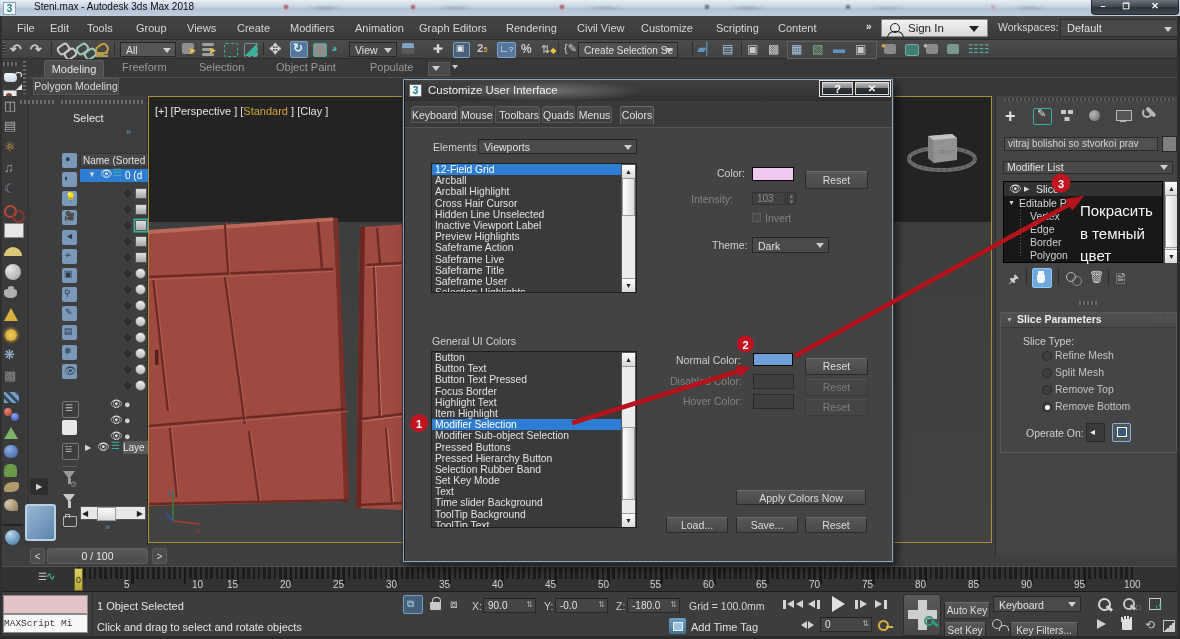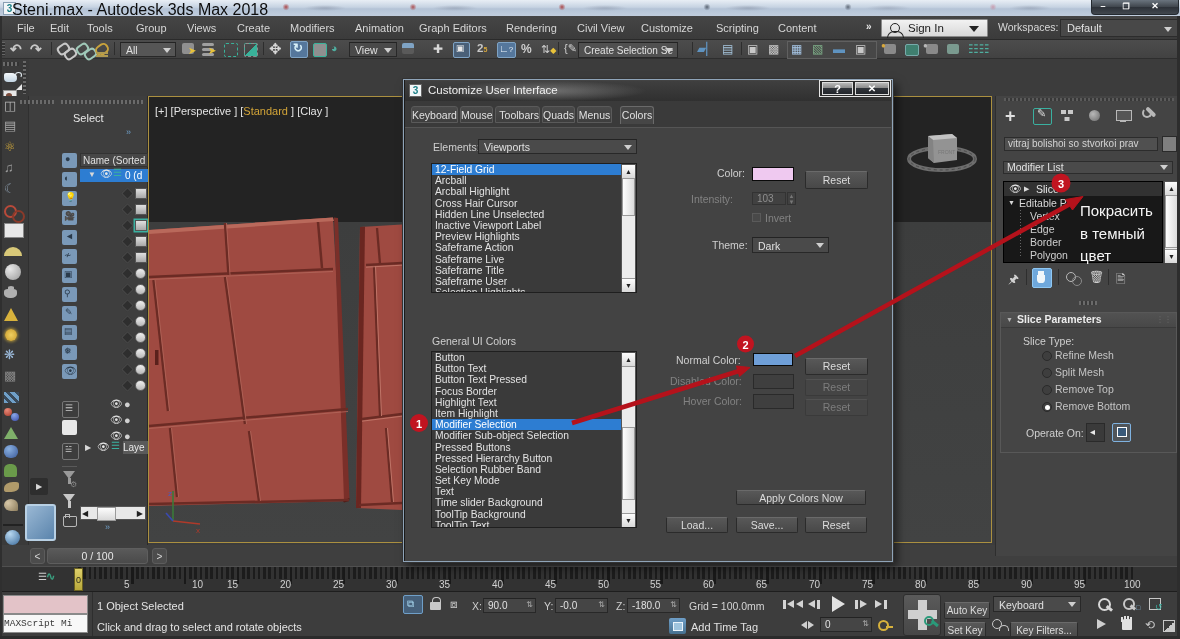--- a/index.html
+++ b/index.html
@@ -34,21 +34,21 @@
     radial-gradient(ellipse 30px 4px at 455px 6px,rgba(120,130,150,.4),rgba(120,130,150,0) 75%),
     radial-gradient(circle 5px at 562px 5px,rgba(165,45,45,.85),rgba(165,45,45,0) 72%),
     radial-gradient(ellipse 30px 4px at 605px 6px,rgba(120,130,150,.4),rgba(120,130,150,0) 75%),
     radial-gradient(circle 5px at 707px 5px,rgba(60,70,85,.8),rgba(60,70,85,0) 72%),
     radial-gradient(ellipse 30px 4px at 748px 6px,rgba(120,130,150,.45),rgba(120,130,150,0) 75%),
     radial-gradient(circle 5px at 848px 5px,rgba(60,70,85,.75),rgba(60,70,85,0) 72%),
     radial-gradient(ellipse 30px 4px at 888px 6px,rgba(130,140,160,.4),rgba(130,140,160,0) 75%),
     radial-gradient(circle 5px at 993px 5px,rgba(200,120,140,.6),rgba(200,120,140,0) 72%),
     radial-gradient(ellipse 28px 4px at 1030px 6px,rgba(120,130,150,.4),rgba(120,130,150,0) 75%);"></div>
   <div class="abs" style="left:3px;top:1.5px;width:13px;height:13px;background:#f2f6f8;border:1px solid #8aa0b4;box-sizing:border-box;color:#1b7f86;font-weight:bold;font-size:10px;line-height:11px;text-align:center;">3</div>
-  <div class="abs" style="left:12px;top:1px;font-size:16px;color:#0d0d0d;">Steni.max - Autodesk 3ds Max 2018</div>
+  <div class="abs" style="left:34px;top:1px;font-size:10px;color:#0d0d0d;">Steni.max - Autodesk 3ds Max 2018</div>
 
   <div class="abs" style="left:1091px;top:0px;width:86px;height:14px;background:linear-gradient(#6a747e,#3f454c 50%,#2c3138 50%,#41474e);border:1px solid #242a30;border-top:none;border-radius:0 0 4px 4px;"></div>
   <div class="abs" style="left:1097px;top:2px;width:12px;height:9px;color:#fff;font-size:9px;line-height:8px;font-weight:bold;text-align:center;">–</div>
   <div class="abs" style="left:1120px;top:2px;width:12px;height:9px;color:#fff;font-size:8px;line-height:9px;font-weight:bold;text-align:center;">❐</div>
   <div class="abs" style="left:1148px;top:2px;width:14px;height:9px;color:#fff;font-size:9px;line-height:9px;font-weight:bold;text-align:center;">✕</div>
 </div>
 
 <div class="abs" style="left:0;top:16px;width:1180px;height:24px;background:linear-gradient(#454545,#3b3b3b);border-bottom:1px solid #2a2a2a;box-sizing:border-box;">
   <div class="abs" style="left:0;top:0;width:862px;height:24px;font-size:11px;color:#d6d6d6;line-height:24px;white-space:nowrap;">
     <span class="abs" style="left:17px;">File</span>
@@ -142,20 +142,33 @@
         <span style="position:absolute;left:-3px;top:-3px;color:#d8a83c;font-size:8px;">●</span>
       </div>
   <div class="ico" style="left:905px;top:4px;width:12px;height:10px;background:#3f7f6f;border:1px solid #7aa;"></div>
   <div class="ico" style="left:926px;top:4px;width:12px;height:10px;background:#8a8a8a;">
         <span style="position:absolute;left:-3px;top:-3px;color:#b8b8b8;font-size:8px;">●</span>
       </div>
   <div class="ico" style="left:947px;top:4px;width:12px;height:10px;background:#7a9a8f;"></div>
   <div class="abs" style="left:968px;top:2px;color:#4fae9f;font-size:12px;">☷☷</div>
 </div>
 
+<div class="abs" style="left:0;top:59px;width:1180px;height:37px;background:#383838;">
+  <div class="abs" style="left:44px;top:1px;width:60px;height:17px;background:#4e4e4e;border:1px solid #5e5e5e;border-bottom:none;border-radius:3px 3px 0 0;color:#e0e0e0;text-align:center;line-height:16px;font-size:11px;box-sizing:border-box;">Modeling</div>
+  <div class="abs" style="left:122px;top:2px;color:#9a9a9a;font-size:11px;">Freeform</div>
+  <div class="abs" style="left:199px;top:2px;color:#9a9a9a;font-size:11px;">Selection</div>
+  <div class="abs" style="left:276px;top:2px;color:#9a9a9a;font-size:11px;">Object Paint</div>
+  <div class="abs" style="left:370px;top:2px;color:#9a9a9a;font-size:11px;">Populate</div>
+  <div class="abs" style="left:428px;top:3px;width:20px;height:12px;background:#4a4a4a;border:1px solid #5a5a5a;">
+        <span style="position:absolute;left:3px;top:3px;width:0;height:0;border-left:4px solid transparent;border-right:4px solid transparent;border-top:5px solid #cfcfcf;"></span>
+      </div>
+  <div class="abs" style="left:452px;top:6px;width:0;height:0;border-left:3px solid transparent;border-right:3px solid transparent;border-top:4px solid #cfcfcf;"></div>
+  <div class="abs" style="left:0;top:18px;width:1180px;height:1px;background:#4e4e4e;"></div>
+  <div class="abs" style="left:33px;top:19px;width:86px;height:17px;background:#454545;border:1px solid #585858;box-sizing:border-box;color:#d8d8d8;font-size:10.5px;line-height:15px;text-align:center;">Polygon Modeling</div>
+</div>
 
 <div class="abs" style="left:0;top:59px;width:29px;height:37px;background:#3a3a3a;">
  <div class="abs" style="left:3px;top:3px;width:16px;height:4px;background:repeating-linear-gradient(90deg,#6a6a6a 0 2px,#333 2px 4px);"></div>
  <div class="abs" style="left:4px;top:14px;width:13px;height:9px;background:linear-gradient(#f4f8fb,#c2d4e2);border-radius:2px 5px 4px 4px;"></div>
  <div class="abs" style="left:15px;top:13px;width:5px;height:4px;border:1.5px solid #e8f0f6;border-radius:50%;border-bottom-color:transparent;"></div>
  <div class="abs" style="left:16px;top:25px;width:0;height:0;border-left:6px solid transparent;border-bottom:6px solid #e8e8e8;"></div>
  <div class="abs" style="left:23px;top:2px;width:3px;height:33px;background:repeating-linear-gradient(#6a6a6a 0 2px,#333 2px 4px);"></div>
  <div class="abs" style="left:3px;top:31px;width:12px;height:10px;background:#e8e8e8;border:1px solid #999;"></div>
  <div class="abs" style="left:6px;top:34px;width:6px;height:5px;background:#7a4a3a;border-radius:50% 50% 40% 40%;"></div>
 </div>

